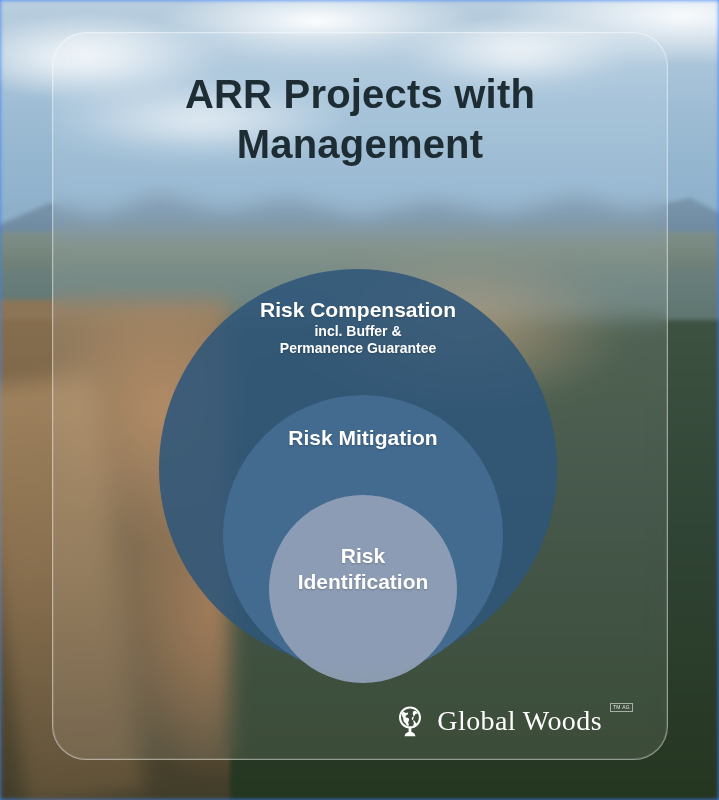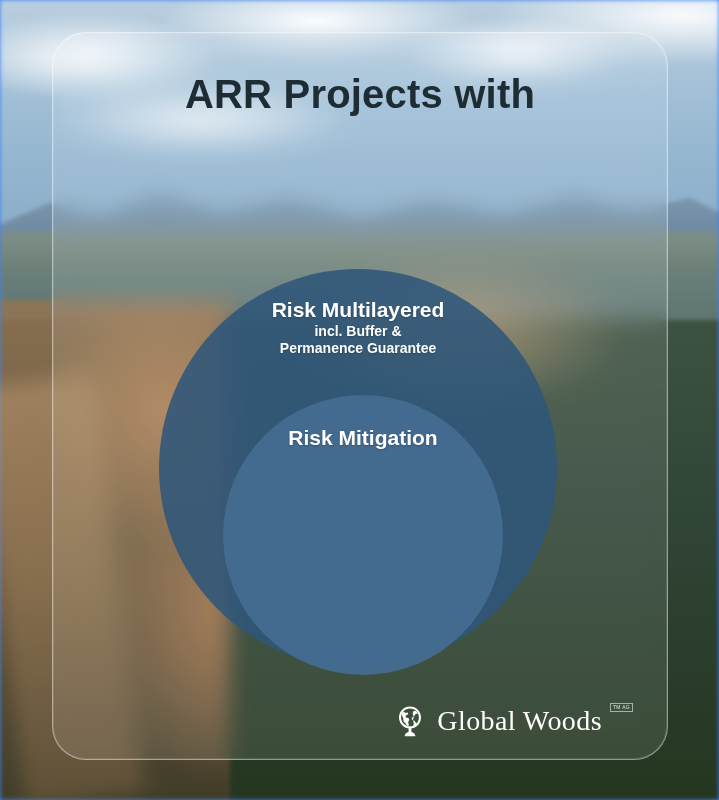--- a/index.html
+++ b/index.html
@@ -206,36 +206,43 @@
     <div class="bg-layer bg-forest"></div>
     <div class="bg-layer bg-ochre"></div>
     <div class="bg-layer bg-warm"></div>
     <div class="bg-layer bg-track"></div>
   </div>
 
   <div id="card">
 
     <div id="title">
       <span class="tline">ARR Projects with</span>
+      <span class="tline">Management</span>
     </div>
 
     <div id="venn">
 
       <div class="circle" id="circle-outer">
         <div class="clabel">
-          <div class="lbl-main">Risk Multilayered</div>
+          <div class="lbl-main">Risk Compensation</div>
           <div class="lbl-sub">incl. Buffer &amp;</div>
           <div class="lbl-sub">Permanence Guarantee</div>
         </div>
       </div>
 
       <div class="circle" id="circle-mid">
         <div class="clabel">Risk Mitigation</div>
       </div>
 
+      <div class="circle" id="circle-inner">
+        <div class="clabel">
+          <div>Risk</div>
+          <div>Identification</div>
+        </div>
+      </div>
 
     </div>
 
     <div id="logo">
       <svg id="logo-mark" viewBox="0 0 30 32">
         <g fill="#ffffff">
           <path d="M15 1.4c-6.1 0-11 4.9-11 11 0 6.1 4.9 11 11 11s11-4.9 11-11c0-6.1-4.9-11-11-11zm0 2.1c4.9 0 8.9 4 8.9 8.9s-4 8.9-8.9 8.9-8.9-4-8.9-8.9S10.1 3.5 15 3.5z"></path>
           <path d="M8.2 6.6c1 .3 1.6 1.1 2.4 1.3.9.2 1.3-.5 2.1-.2.6.2.5 1 .1 1.6-.5.7-1.5.7-2 1.4-.4.6-.1 1.4.4 1.8.7.5 1.7.2 2.4.7.6.4.6 1.3.4 2-.2.9-.9 1.6-.8 2.5.1.8.8 1.4.7 2.2-.1.6-.7 1-1.3.9-1.1-.2-1.5-1.5-2.1-2.4-.6-.9-1.6-1.5-2-2.5-.4-1-.1-2.1-.4-3.1-.3-1-1.2-1.8-1.2-2.9 0-1.3.6-2.5 1.3-3.3z"></path>
           <path d="M20.6 5.9c.9.6 1.6 1.5 2.1 2.5-.6.4-1.4.3-2 .7-.7.5-.8 1.5-1.4 2.1-.6.6-1.6.6-2.2 1.2-.5.5-.5 1.4-.1 2 .5.7 1.5.7 2.2 1.2.8.6 1 1.7 1.8 2.3.5.4 1.2.4 1.7.8-1.2 1.4-2.9 2.4-4.8 2.7.3-1 .9-1.9.9-3 0-1.2-.8-2.2-.8-3.4 0-1.1.8-2 .8-3.1 0-1.1-.8-2-1-3-.2-1.1.2-2.2.8-3z"></path>
           <path d="M13.6 22.6h2.8v4.3c1.3.2 2.4.9 3.1 1.9.5.7.8 1.5.9 2.4H9.6c.1-.9.4-1.7.9-2.4.7-1 1.8-1.7 3.1-1.9v-4.3z"></path>

